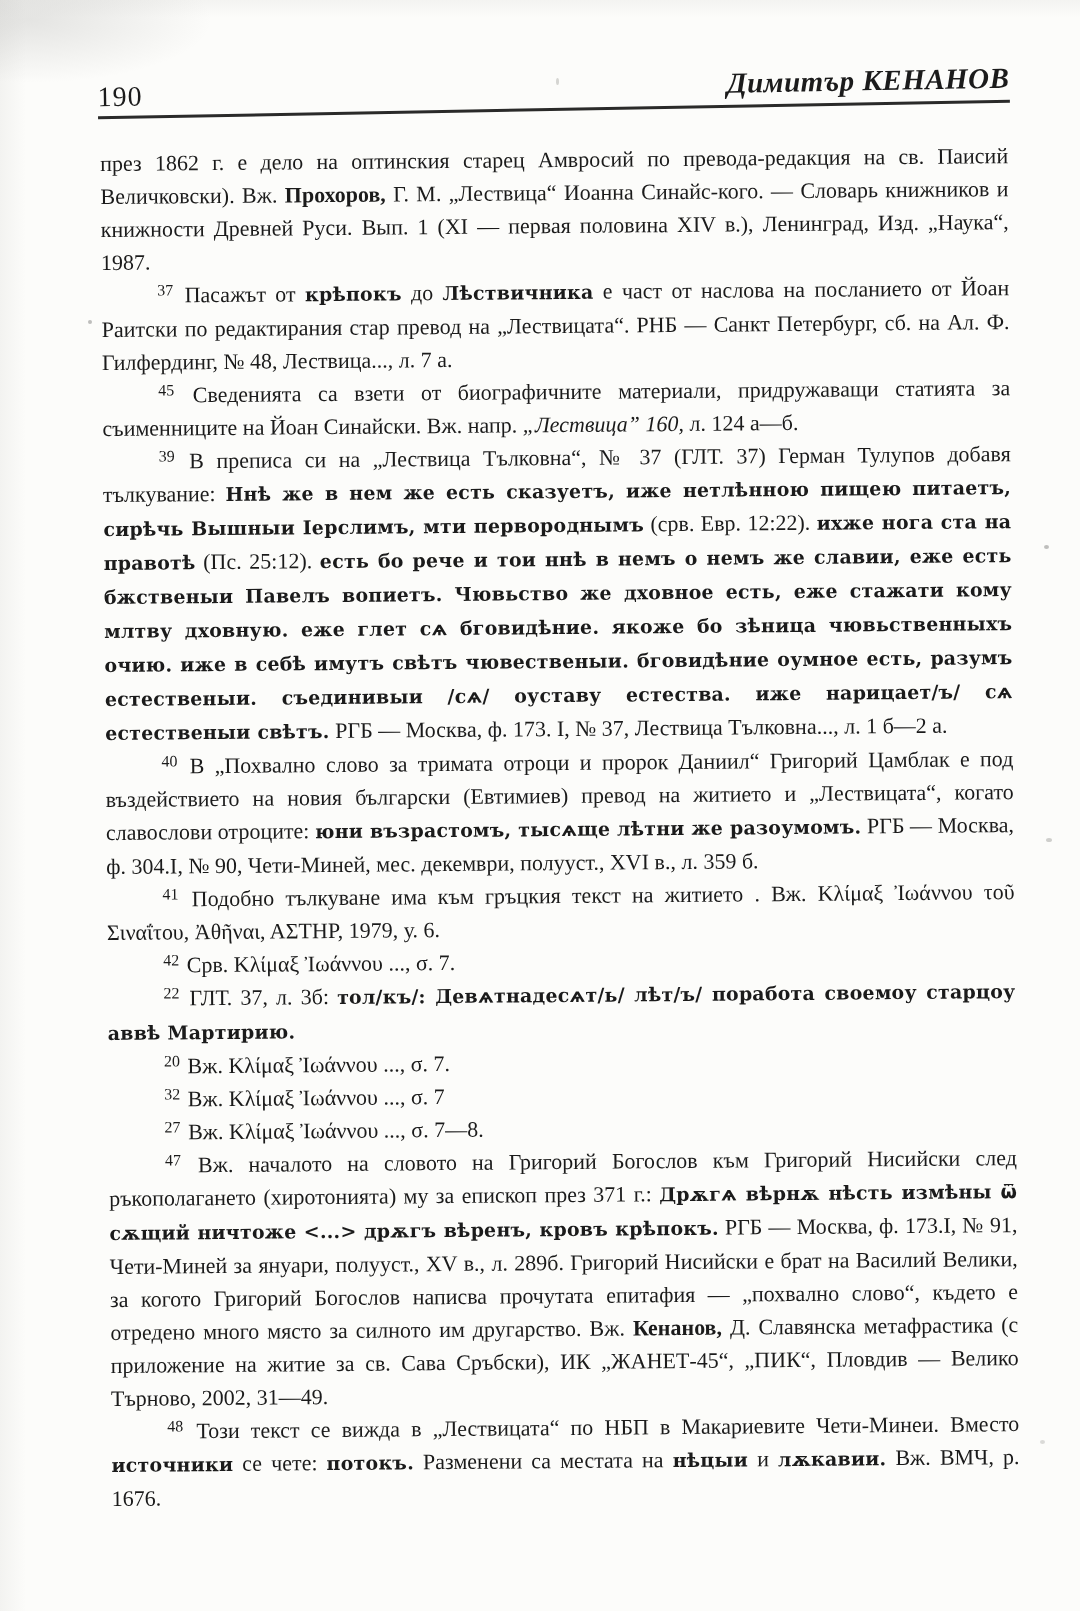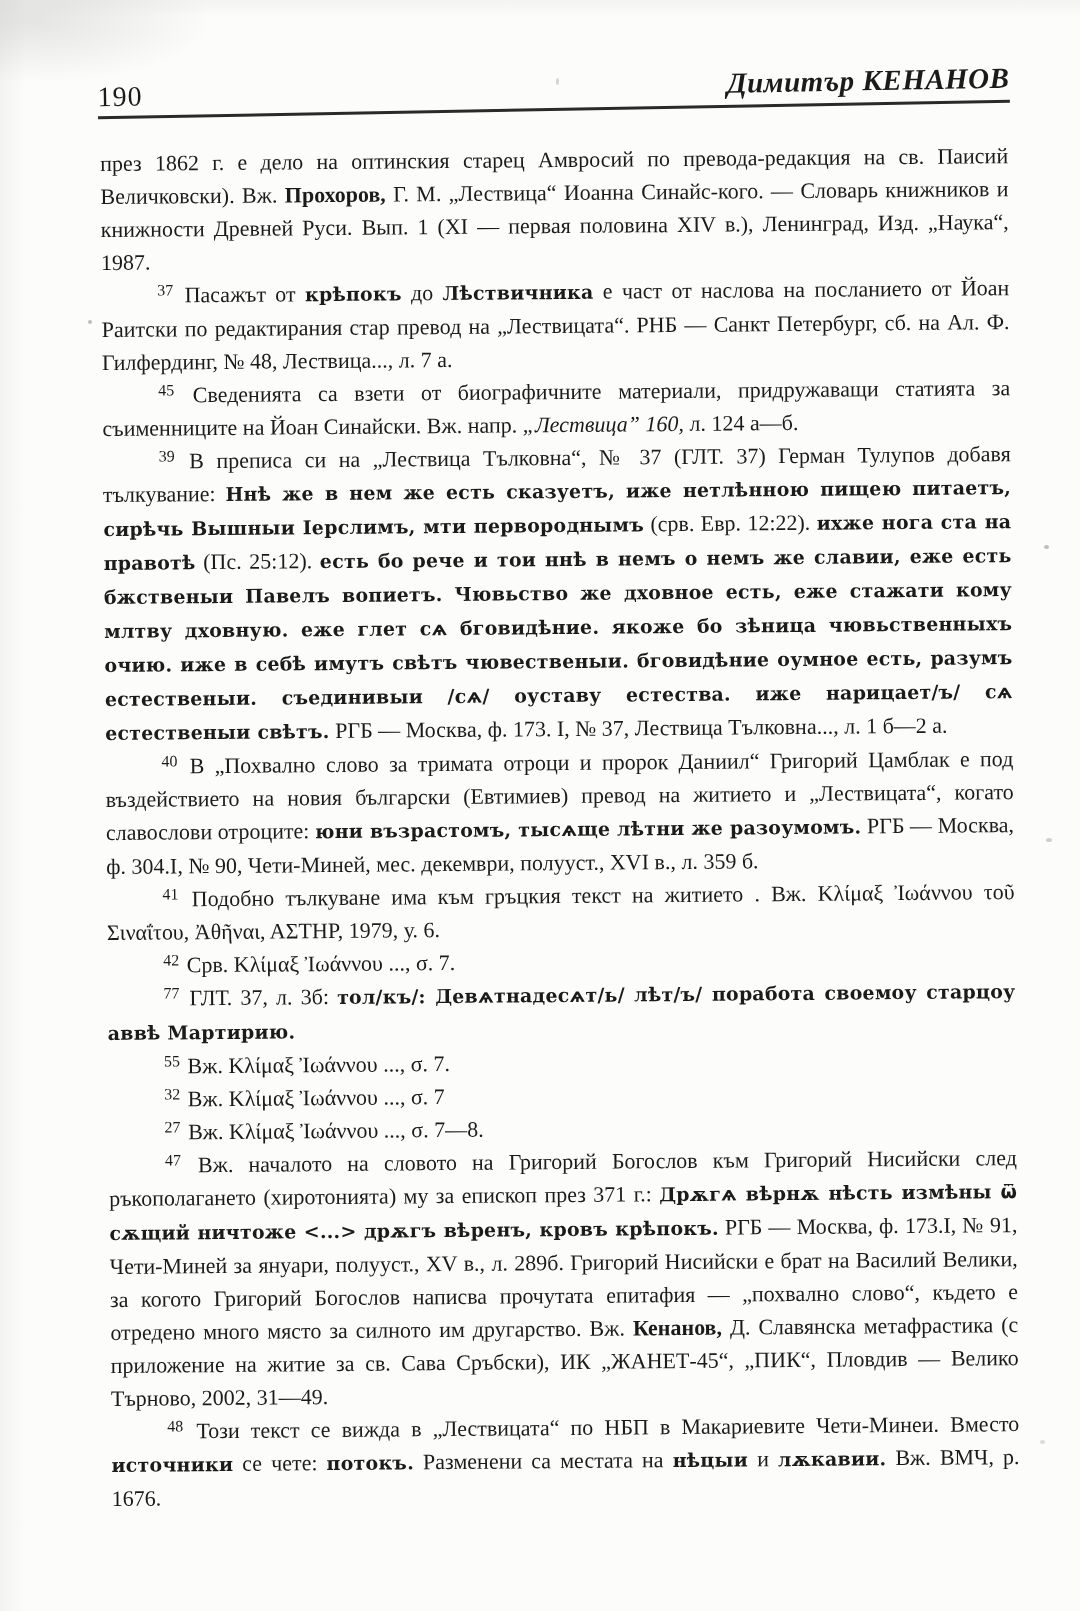--- a/index.html
+++ b/index.html
@@ -66,22 +66,22 @@
   </header>
 
   <main class="page-body">
       <p class="para"><span>през 1862 г. е дело на оптинския старец Амвросий по превода-редакция на св. Паисий Величковски). Вж. </span><span class="seg-b">Прохоров,</span><span> Г. М. „Лествица“ Иоанна Синайс-кого. — Словарь книжников и книжности Древней Руси. Вып. 1 (XI — первая половина XIV в.), Ленинград, Изд. „Наука“, 1987.</span></p>
       <p class="para indent"><span class="seg-sup">37</span><span> Пасажът от </span><span class="seg-cs">крѣпокъ</span><span> до </span><span class="seg-cs">Лѣствичника</span><span> е част от наслова на посланието от Йоан Раитски по редактирания стар превод на „Лествицата“. РНБ — Санкт Петербург, сб. на Ал. Ф. Гилфердинг, № 48, Лествица..., л. 7 а.</span></p>
       <p class="para indent"><span class="seg-sup">45</span><span> Сведенията са взети от биографичните материали, придружаващи статията за съименниците на Йоан Синайски. Вж. напр. </span><span class="seg-i">„Лествица” 160,</span><span> л. 124 а—б.</span></p>
       <p class="para indent"><span class="seg-sup">39</span><span> В преписа си на „Лествица Тълковна“, № 37 (ГЛТ. 37) Герман Тулупов добавя тълкувание: </span><span class="seg-cs">Ннѣ же в нем же есть сказуетъ, иже нетлѣнною пищею питаетъ, сирѣчь Вышныи Іерслимъ, мти первороднымъ</span><span> (срв. Евр. 12:22). </span><span class="seg-cs">ихже нога ста на правотѣ</span><span> (Пс. 25:12). </span><span class="seg-cs">есть бо рече и тои ннѣ в немъ о немъ же славии, еже есть бжственыи Павелъ вопиетъ. Чювьство же дховное есть, еже стажати кому млтву дховную. еже глет сѧ бговидѣние. якоже бо зѣница чювьственныхъ очию. иже в себѣ имутъ свѣтъ чювественыи. бговидѣние оумное есть, разумъ естественыи. съединивыи /сѧ/ оуставу естества. иже нарицает/ъ/ сѧ естественыи свѣтъ.</span><span> РГБ — Москва, ф. 173. I, № 37, Лествица Тълковна..., л. 1 б—2 а.</span></p>
       <p class="para indent"><span class="seg-sup">40</span><span> В „Похвално слово за тримата отроци и пророк Даниил“ Григорий Цамблак е под въздействието на новия български (Евтимиев) превод на житието и „Лествицата“, когато славослови отроците: </span><span class="seg-cs">юни възрастомъ, тысѧще лѣтни же разоумомъ.</span><span> РГБ — Москва, ф. 304.I, № 90, Чети-Миней, мес. декември, полууст., XVI в., л. 359 б.</span></p>
       <p class="para indent"><span class="seg-sup">41</span><span> Подобно тълкуване има към гръцкия текст на житието . Вж. Κλίμαξ Ἰωάννου τοῦ Σιναΐτου, Ἀθῆναι, ΑΣΤΗΡ, 1979, у. 6.</span></p>
       <p class="para indent"><span class="seg-sup">42</span><span> Срв. Κλίμαξ Ἰωάννου ..., σ. 7.</span></p>
-      <p class="para indent"><span class="seg-sup">77</span><span> ГЛТ. 37, л. 3б: </span><span class="seg-cs">тол/къ/: Девѧтнадесѧт/ь/ лѣт/ъ/ поработа своемоу старцоу аввѣ Мартирию.</span></p>
-      <p class="para indent"><span class="seg-sup">55</span><span> Вж. Κλίμαξ Ἰωάννου ..., σ. 7.</span></p>
+      <p class="para indent"><span class="seg-sup">22</span><span> ГЛТ. 37, л. 3б: </span><span class="seg-cs">тол/къ/: Девѧтнадесѧт/ь/ лѣт/ъ/ поработа своемоу старцоу аввѣ Мартирию.</span></p>
+      <p class="para indent"><span class="seg-sup">20</span><span> Вж. Κλίμαξ Ἰωάννου ..., σ. 7.</span></p>
       <p class="para indent"><span class="seg-sup">32</span><span> Вж. Κλίμαξ Ἰωάννου ..., σ. 7</span></p>
       <p class="para indent"><span class="seg-sup">27</span><span> Вж. Κλίμαξ Ἰωάννου ..., σ. 7—8.</span></p>
       <p class="para indent"><span class="seg-sup">47</span><span> Вж. началото на словото на Григорий Богослов към Григорий Нисийски след ръкополагането (хиротонията) му за епископ през 371 г.: </span><span class="seg-cs">Дрѫгѧ вѣрнѫ нѣсть измѣны ѿ сѫщий ничтоже &lt;...&gt; дрѫгъ вѣренъ, кровъ крѣпокъ.</span><span> РГБ — Москва, ф. 173.I, № 91, Чети-Миней за януари, полууст., XV в., л. 289б. Григорий Нисийски е брат на Василий Велики, за когото Григорий Богослов написва прочутата епитафия — „похвално слово“, където е отредено много място за силното им другарство. Вж. </span><span class="seg-b">Кенанов,</span><span> Д. Славянска метафрастика (с приложение на житие за св. Сава Сръбски), ИК „ЖАНЕТ-45“, „ПИК“, Пловдив — Велико Търново, 2002, 31—49.</span></p>
       <p class="para indent"><span class="seg-sup">48</span><span> Този текст се вижда в „Лествицата“ по НБП в Макариевите Чети-Минеи. Вместо </span><span class="seg-cs">источники</span><span> се чете: </span><span class="seg-cs">потокъ.</span><span> Разменени са местата на </span><span class="seg-cs">нѣцыи</span><span> и </span><span class="seg-cs">лѫкавии.</span><span> Вж. ВМЧ, р. 1676.</span></p>
     </main>
 
   <div class="speck s1"></div>
   <div class="speck s2"></div>
   <div class="speck s3"></div>
   <div class="speck s4"></div>

